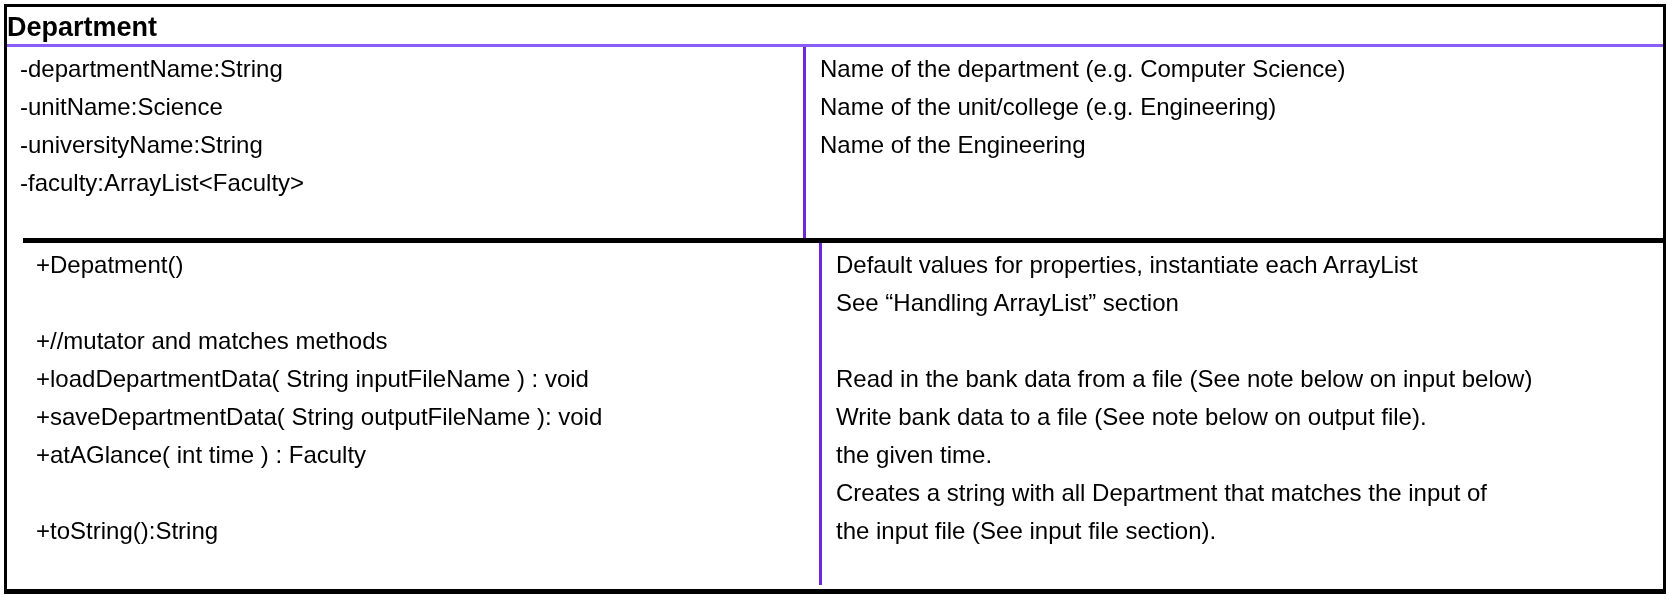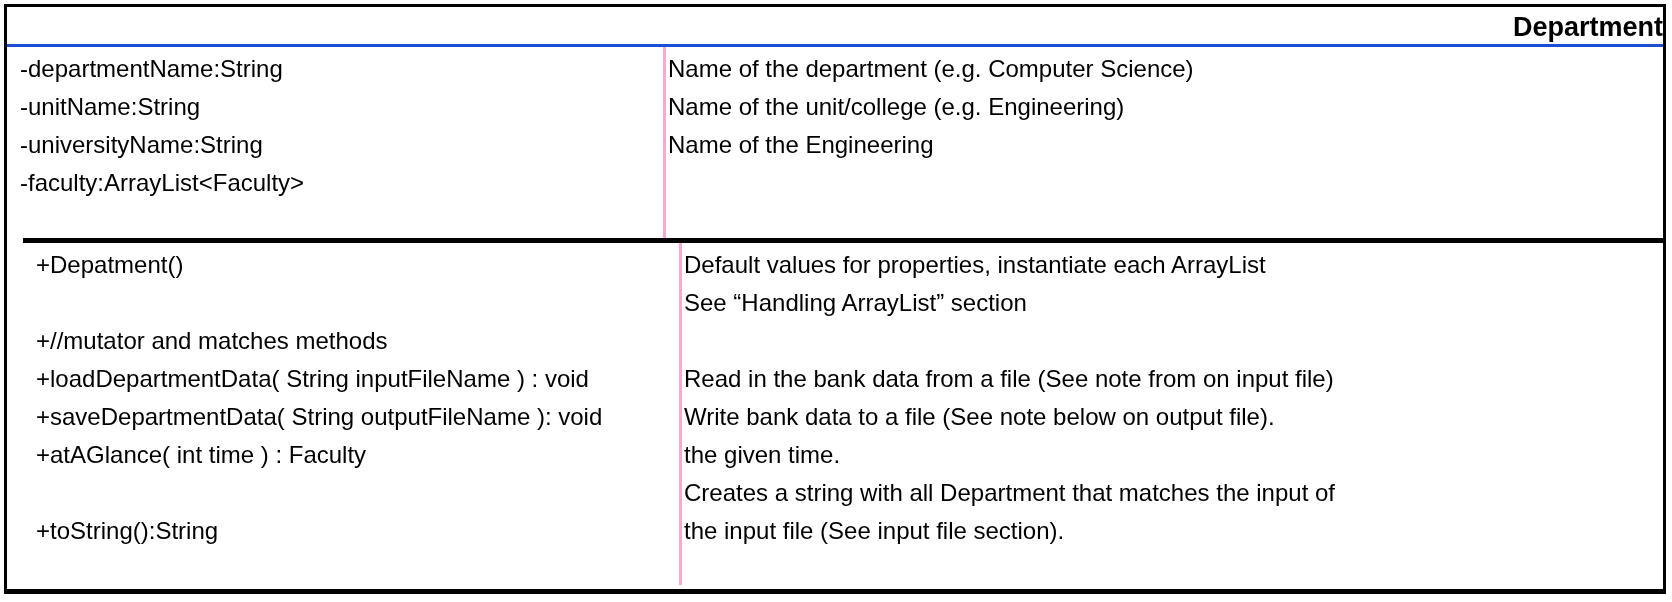--- a/index.html
+++ b/index.html
@@ -23,22 +23,22 @@
     box-sizing: border-box;
     border: 3px solid #000000;
     border-bottom-width: 5px;
     background: #ffffff;
     display: flex;
     flex-direction: column;
   }
   .header-row {
     box-sizing: border-box;
     height: 40px;
-    border-bottom: 3px solid #1d4ed8;
-    text-align: right;
+    border-bottom: 3px solid #8b5cf6;
+    text-align: left;
     font-weight: bold;
     font-size: 27px;
     line-height: 41px;
     overflow: hidden;
   }
   .section {
     display: flex;
     box-sizing: border-box;
     overflow: hidden;
   }
@@ -49,48 +49,48 @@
     height: 347px;
     border-top: 5px solid #000000;
     margin-left: 16px;
   }
   .cell {
     box-sizing: border-box;
     padding-top: 3px;
     overflow: hidden;
   }
   .cell-left {
-    width: 656px;
+    width: 796px;
     padding-left: 13px;
   }
   .cell-right {
     flex: 1;
-    border-left: 3px solid #f9a8d4;
-    padding-left: 2px;
+    border-left: 3px solid #6d28d9;
+    padding-left: 14px;
     padding-right: 6px;
   }
   .line {
     height: 38px;
     line-height: 38px;
     font-size: 24px;
     white-space: pre;
     overflow: hidden;
   }
 </style>
 </head>
 <body>
 
 <div class="uml-box">
 
   <div class="header-row">Department</div>
 
   <div class="section sec-attributes">
     <div class="cell cell-left">
       <div class="line">-departmentName:String</div>
-      <div class="line">-unitName:String</div>
+      <div class="line">-unitName:Science</div>
       <div class="line">-universityName:String</div>
       <div class="line">-faculty:ArrayList&lt;Faculty&gt;</div>
     </div>
     <div class="cell cell-right">
       <div class="line">Name of the department (e.g. Computer Science)</div>
       <div class="line">Name of the unit/college (e.g. Engineering)</div>
       <div class="line">Name of the Engineering</div>
     </div>
   </div>
 
@@ -102,21 +102,21 @@
       <div class="line">+loadDepartmentData( String inputFileName ) : void</div>
       <div class="line">+saveDepartmentData( String outputFileName ): void</div>
       <div class="line">+atAGlance( int time ) : Faculty</div>
       <div class="line"></div>
       <div class="line">+toString():String</div>
     </div>
     <div class="cell cell-right">
       <div class="line">Default values for properties, instantiate each ArrayList</div>
       <div class="line">See “Handling ArrayList” section</div>
       <div class="line"></div>
-      <div class="line">Read in the bank data from a file (See note from on input file)</div>
+      <div class="line">Read in the bank data from a file (See note below on input below)</div>
       <div class="line">Write bank data to a file (See note below on output file).</div>
       <div class="line">the given time.</div>
       <div class="line">Creates a string with all Department that matches the input of</div>
       <div class="line">the input file (See input file section).</div>
     </div>
   </div>
 
 </div>
 
 </body></html>

